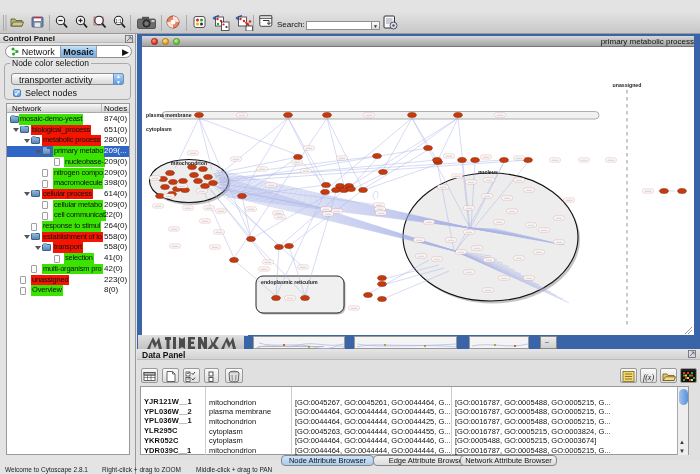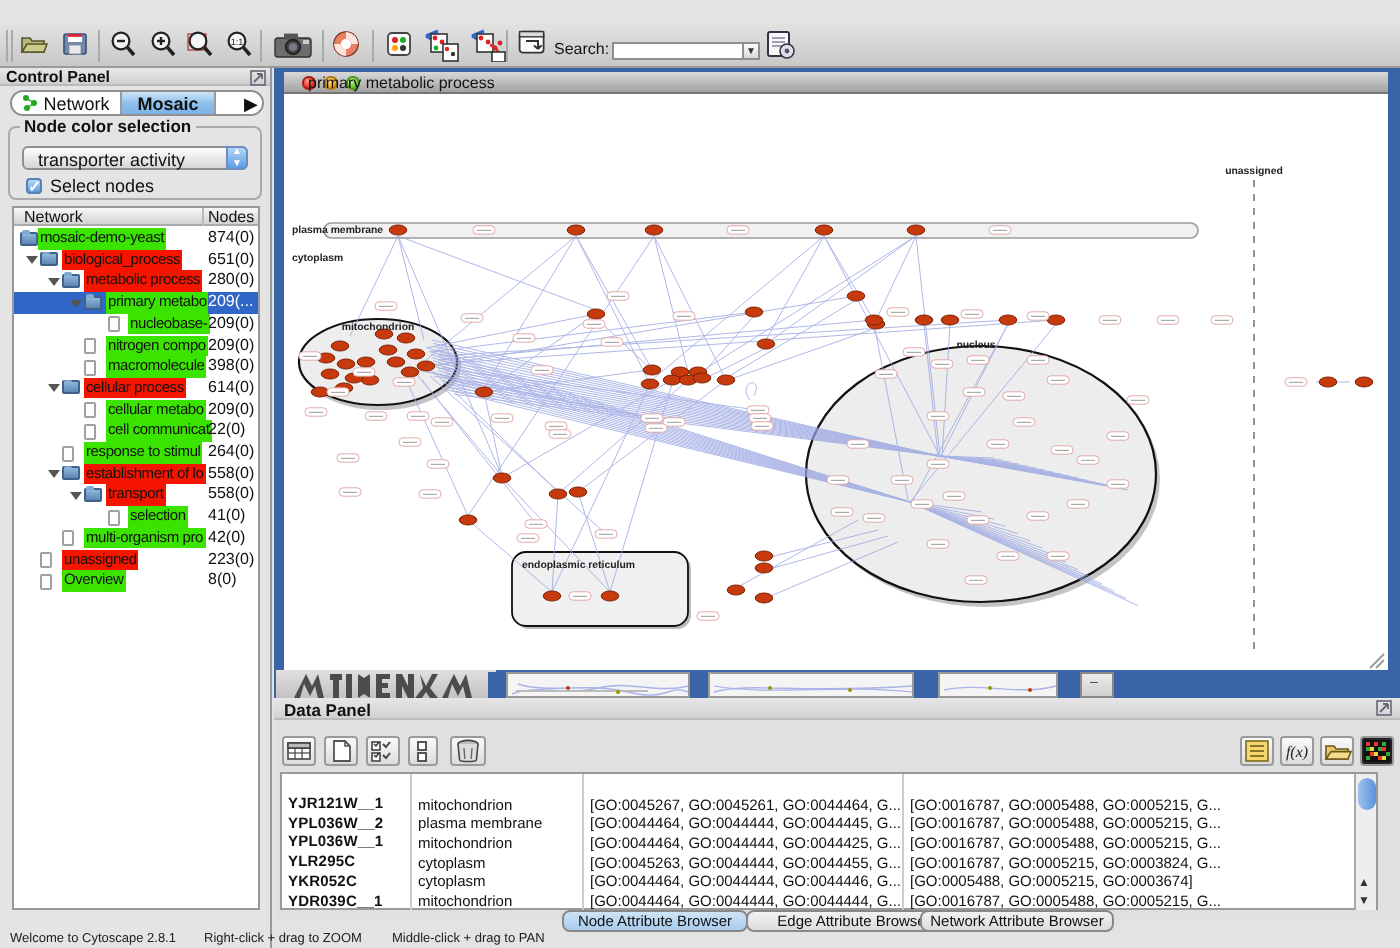--- a/index.html
+++ b/index.html
@@ -17,24 +17,24 @@
 .tbi{position:absolute;top:3px}
 #search{position:absolute;left:306px;top:9px;width:66px;height:9px;background:#fff;border:1px solid #8f8f8f;border-right:none}
 #searcharrow{position:absolute;left:371px;top:9px;width:9px;height:9px;background:linear-gradient(#fdfdfd,#d8d8d8);border:1px solid #8f8f8f;font-size:5px;color:#333;text-align:center;line-height:8px}
 .tlabel{position:absolute;font-size:9px;color:#111}
 
 #cpanel{left:0;top:34px;width:136px;height:440px;background:#e4e4e4;border-right:1px solid #9a9a9a}
 #cphead{position:absolute;left:0;top:0;width:135px;height:9px;background:linear-gradient(#e8e8e8,#d0d0d0);border-bottom:1px solid #bbb}
 #cphead b{position:absolute;left:3px;top:0px;font-size:8px;color:#111}
 #tabs{position:absolute;left:5px;top:11px;width:127px;height:13px;border:1px solid #8f8f8f;border-radius:7px;background:#fff;overflow:hidden}
 #tabs .seg{position:absolute;top:0;height:100%;font-size:9px;color:#111;text-align:center}
-#tabmosaic{left:54px;width:48px;background:linear-gradient(#cde4f8,#8fc0ec 50%,#7ab2e8);font-weight:bold;border-left:1px solid #9a9a9a;border-right:1px solid #9a9a9a}
+#tabmosaic{left:54px;width:37px;background:linear-gradient(#cde4f8,#8fc0ec 50%,#7ab2e8);font-weight:bold;border-left:1px solid #9a9a9a;border-right:1px solid #9a9a9a}
 #tabarrow{left:112px;width:15px;font-size:7px}
 #groupbox{position:absolute;left:4px;top:29px;width:127px;height:37px;border:1px solid #aaa;border-radius:4px}
-#grouplab{position:absolute;left:10px;top:24px;font-size:8.5px;font-weight:bold;color:#111;background:#e4e4e4;padding:0 2px}
+#grouplab{position:absolute;left:10px;top:24px;font-size:8.5px;font-weight:normal;color:#111;background:#e4e4e4;padding:0 2px}
 #combo{position:absolute;left:11px;top:39px;width:113px;height:12px;border:1px solid #8f8f8f;border-radius:3px;background:linear-gradient(#fefefe,#d6d6d6);font-size:9px;color:#111;line-height:12px;padding-left:7px}
 #combostep{position:absolute;right:-1px;top:-1px;width:11px;height:12px;border-radius:0 3px 3px 0;background:linear-gradient(#b4d6f6,#5d9ce4);border:1px solid #6a8fc0;color:#fff;font-size:5px;line-height:5.5px;text-align:center}
 #chk{position:absolute;left:13px;top:55px;width:8px;height:8px;background:linear-gradient(#b7d9f8,#5a9be2);border:1px solid #5580b8;border-radius:2px;color:#fff;font-size:8px;line-height:8px;font-weight:bold;text-align:center}
 #chklab{position:absolute;left:25px;top:54px;font-size:9px;color:#111}
 #nettable{position:absolute;left:6px;top:69px;width:124px;height:352px;background:#fff;border:1px solid #999}
 #netthead{position:absolute;left:0;top:0;width:100%;height:9px;background:linear-gradient(#f8f8f8,#d2d2d2);border-bottom:1px solid #aaa;font-size:8px;color:#111}
 #netthead .c1{position:absolute;left:5px;top:0}
 #netthead .c2{position:absolute;left:97px;top:0}
 #netthead .dv{position:absolute;left:94px;top:0;width:1px;height:9px;background:#bbb}
 .trow{position:absolute;left:0;width:100%;height:10.7px;font-size:7.5px;letter-spacing:-0.2px;white-space:nowrap;overflow:hidden}
@@ -43,21 +43,21 @@
 .grn{background:#3be400}
 .red{background:#f51400}
 .selrow{background:#3066c6}
 .arr{position:absolute;top:3.5px;width:0;height:0;border-left:3px solid transparent;border-right:3px solid transparent;border-top:4px solid #555}
 .fold{position:absolute;top:1.5px;width:9px;height:7px;background:linear-gradient(#8fb6d9,#5b87b4);border:0.5px solid #40618a;border-radius:1px}
 .fold:before{content:"";position:absolute;left:0;top:-1.5px;width:4px;height:1.5px;background:#7da9cf;border-radius:1px 1px 0 0}
 .file{position:absolute;top:1.5px;width:6px;height:8px;background:#fdfdfd;border:0.5px solid #a0a0a0;border-radius:1px}
 
 #mwin{left:137px;top:34px;width:563px;height:313px;background:#3a64a8}
 #mtitle{position:absolute;left:5px;top:2px;right:6px;height:11px;background:linear-gradient(#d8d8d8,#a2a2a2);border-bottom:1px solid #777}
-#mtitle .t{position:absolute;left:12px;right:0;top:1px;text-align:left;font-size:8px;color:#111}
+#mtitle .t{position:absolute;left:0;right:0;top:1px;text-align:right;font-size:8px;color:#111}
 #mcontent{position:absolute;left:5px;top:13px;right:6px;height:288px;background:#fff;overflow:hidden}
 
 #bband{left:137px;top:335px;width:563px;height:14px;background:#3a64a8;overflow:hidden}
 .minwin{position:absolute;top:1px;height:13px;background:#f4f4f4;border:1px solid #888}
 .bluesq{position:absolute;top:1px;height:13px;background:#3a64a8}
 
 #wmark{position:absolute;left:8px;top:0px;width:106px;height:14px;overflow:hidden}
 
 #dpanel{left:137px;top:349px;width:563px;height:111px;background:#e0e0e0}
 #dphead{position:absolute;left:0;top:0;width:100%;height:11px;background:linear-gradient(#e6e6e6,#d2d2d2);border-bottom:1px solid #bbb}

